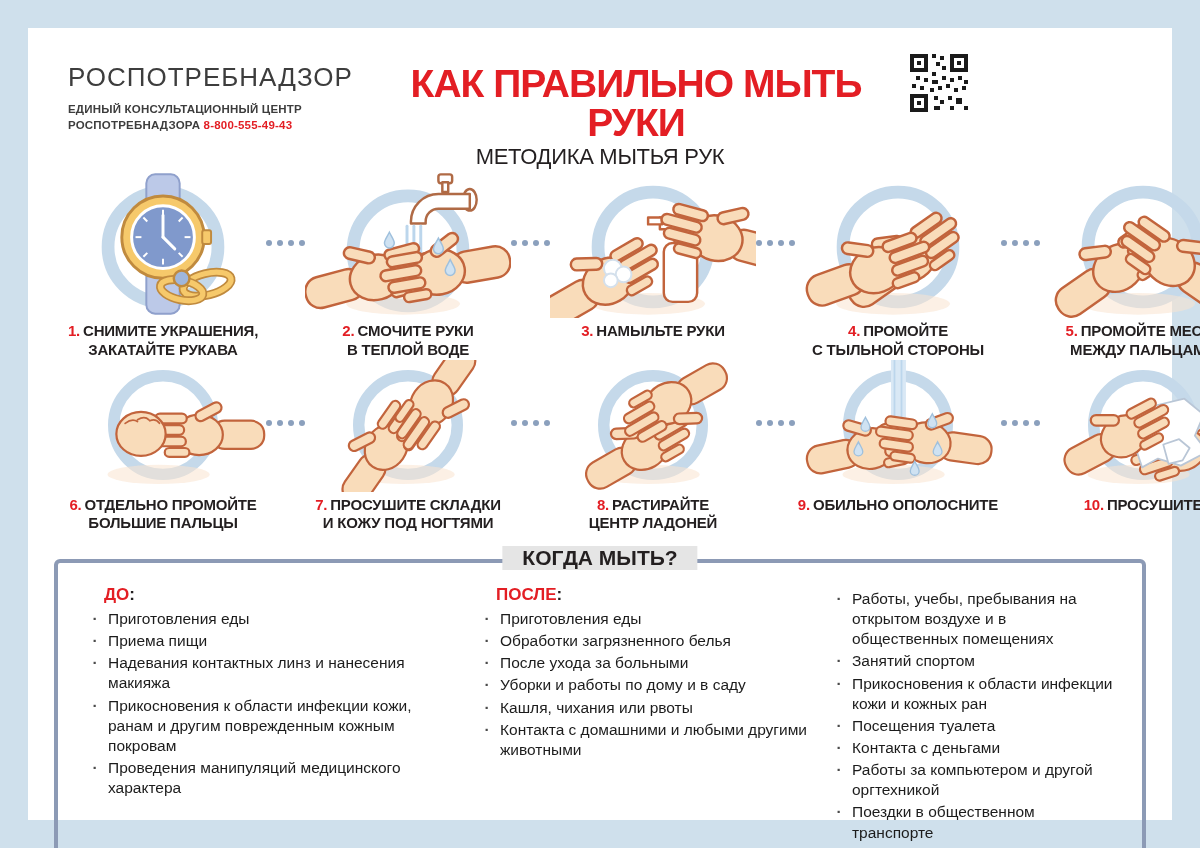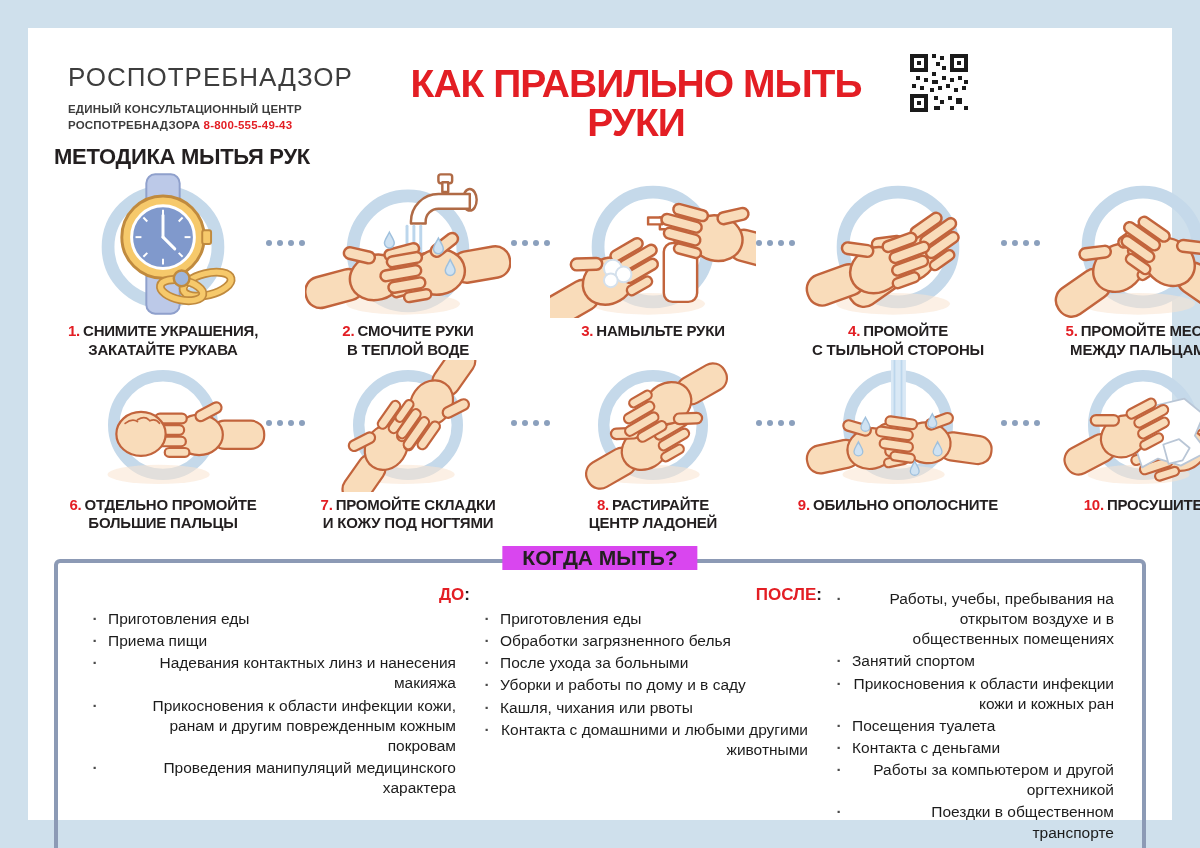--- a/index.html
+++ b/index.html
@@ -19,38 +19,38 @@
   .brand { width:310px; padding-left:14px; padding-top:14px; flex:none; }
   .brand-name { font-size:26px; letter-spacing:1px; color:#3d3d3d; font-weight:500; }
   .brand-sub { margin-top:8px; font-size:11.5px; font-weight:700; color:#3d3d3d; line-height:1.4; letter-spacing:.2px; }
   .red { color:#e31e24; }
   .title { flex:1; text-align:center; font-size:39px; font-weight:800; color:#e31e24;
            letter-spacing:-1px; margin:16px 0 0; line-height:1; }
   .qr-block { width:238px; flex:none; display:flex; gap:10px; align-items:center; padding-top:4px; }
   .qr-cap { font-size:12px; color:#3d3d3d; line-height:1.45; }
 
   
-  .method-heading { text-align:left; font-size:22px; font-weight:700; letter-spacing:-.3px;
+  .method-heading { text-align:center; font-size:22px; font-weight:400; letter-spacing:-.3px;
                     margin:2px 0 0; color:#231f20; }
   .steps-row { display:flex; justify-content:space-between; align-items:flex-start; padding:0 6px; }
   .step { width:206px; flex:none; }
   .step svg.ill { width:206px; height:148px; display:block; }
   .row2 .step svg.ill { height:132px; }
   .cap { text-align:center; font-size:15px; font-weight:700; line-height:1.25; margin-top:4px; letter-spacing:-.2px; }
   .num { color:#e31e24; margin-right:3px; }
   .dots { display:flex; gap:5px; margin-top:70px; flex:none; }
   .row2 .dots { margin-top:60px; }
   .dots i { width:6px; height:6px; border-radius:50%; background:#8ba0bd; display:block; }
 
   
   .when-box { border:4px solid #8c9ab5; border-radius:6px; margin:26px 0 0; position:relative;
               padding:22px 14px 24px 20px; }
   .when-heading { position:absolute; top:-17px; left:50%; transform:translateX(-50%);
-                  background:#d946ef; padding:0 20px; font-size:21px; font-weight:800; white-space:nowrap; }
-  .when-cols { display:flex;text-align:right; }
+                  background:#e5e5e5; padding:0 20px; font-size:21px; font-weight:800; white-space:nowrap; }
+  .when-cols { display:flex; }
   .wc1 { width:392px; flex:none; }
   .wc2 { width:352px; flex:none; }
   .wc3 { flex:1; }
   .when-title { font-size:17px; font-weight:800; margin:0 0 4px 26px; }
   .when-title .colon { color:#231f20; }
   .when-col ul { list-style:none; margin:4px; padding:0; }
   .when-col li { display:flex; font-size:15.5px; line-height:1.3; margin:2px 0; color:#1c1c1c; }
   .when-col li::before { content:"·"; width:26px; flex:none; text-align:center; font-weight:700; color:#4a4a4a; }
   .when-col li span { display:block; padding-right:10px; }
   .when-footer { position:absolute; bottom:-11px; left:50%; transform:translateX(-50%);
@@ -317,21 +317,21 @@
         </div>
 
       <div class="step">
         <svg class="ill" viewBox="0 0 210 150">
           <use href="#ring" x="105" y="74"></use>
           <use href="#glow" x="100" y="130"></use>
           <use href="#hand" transform="translate(84,92) rotate(-55)"></use>
           <use href="#hand" transform="translate(128,56) rotate(125)"></use>
         </svg>
         <div class="cap">
-          <span class="num">7.</span><span>ПРОМОЙТЕ СКЛАДКИ</span><br>
+          <span class="num">7.</span><span>ПРОСУШИТЕ СКЛАДКИ</span><br>
           <span>И КОЖУ ПОД НОГТЯМИ</span>
         </div>
       </div>
 
       <div class="dots">
           <i></i>
           <i></i>
           <i></i>
           <i></i>
         </div>

